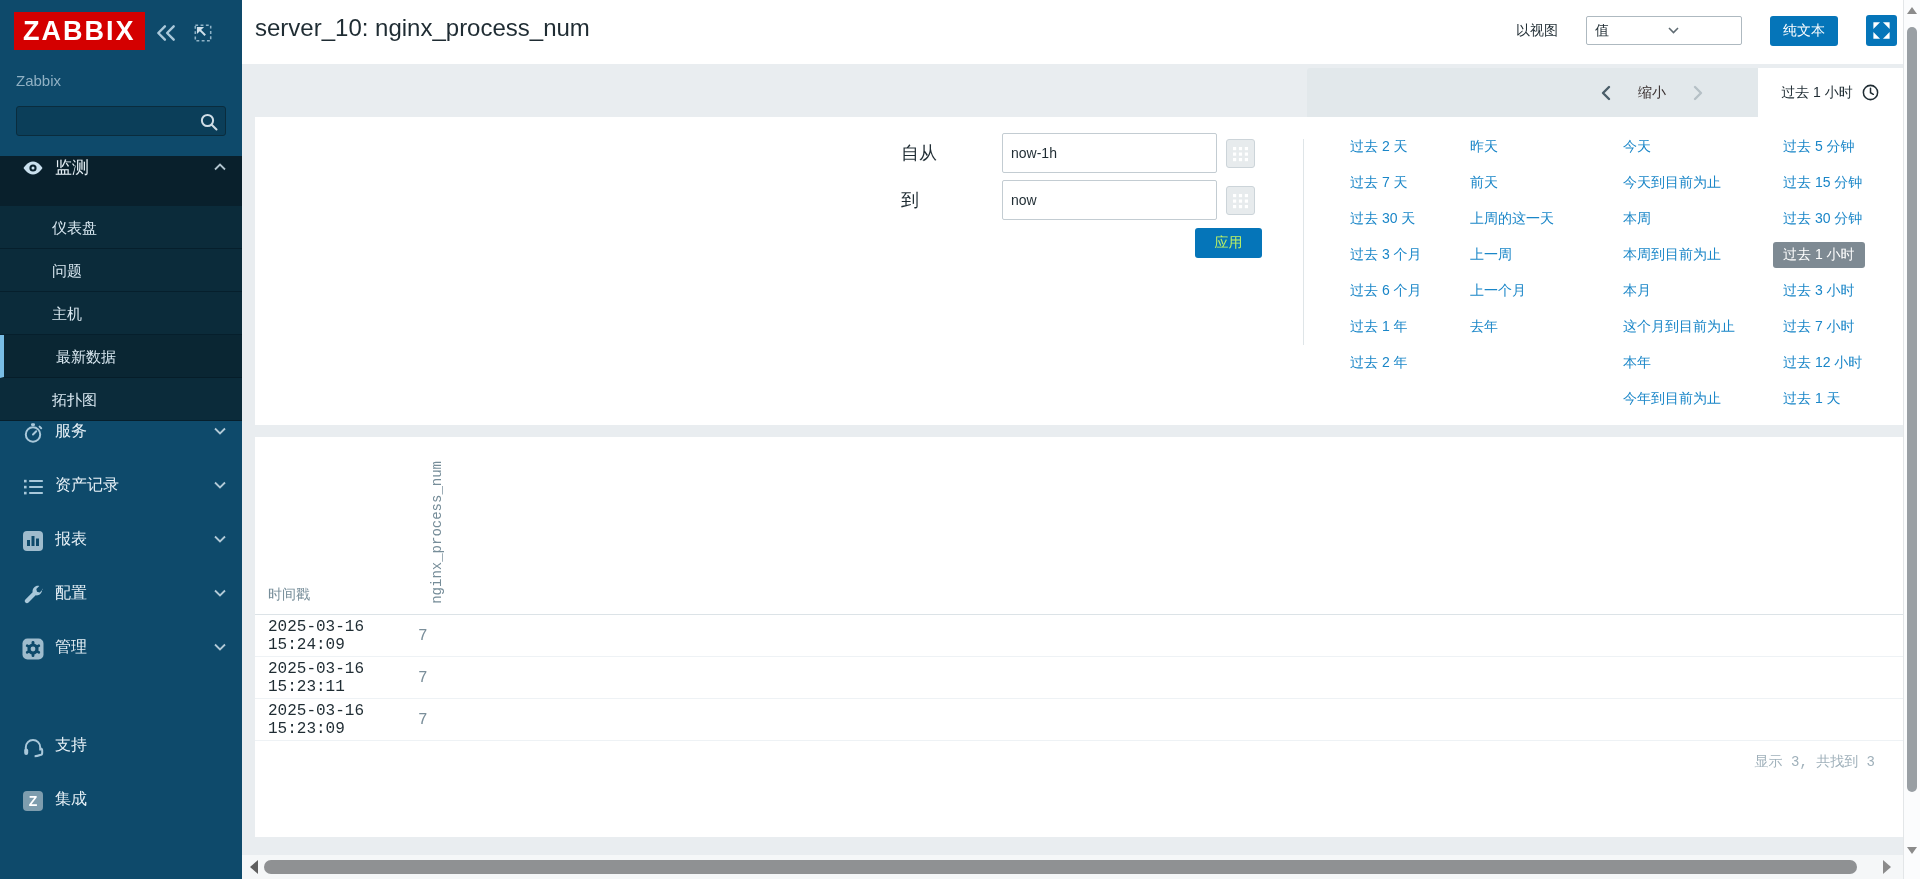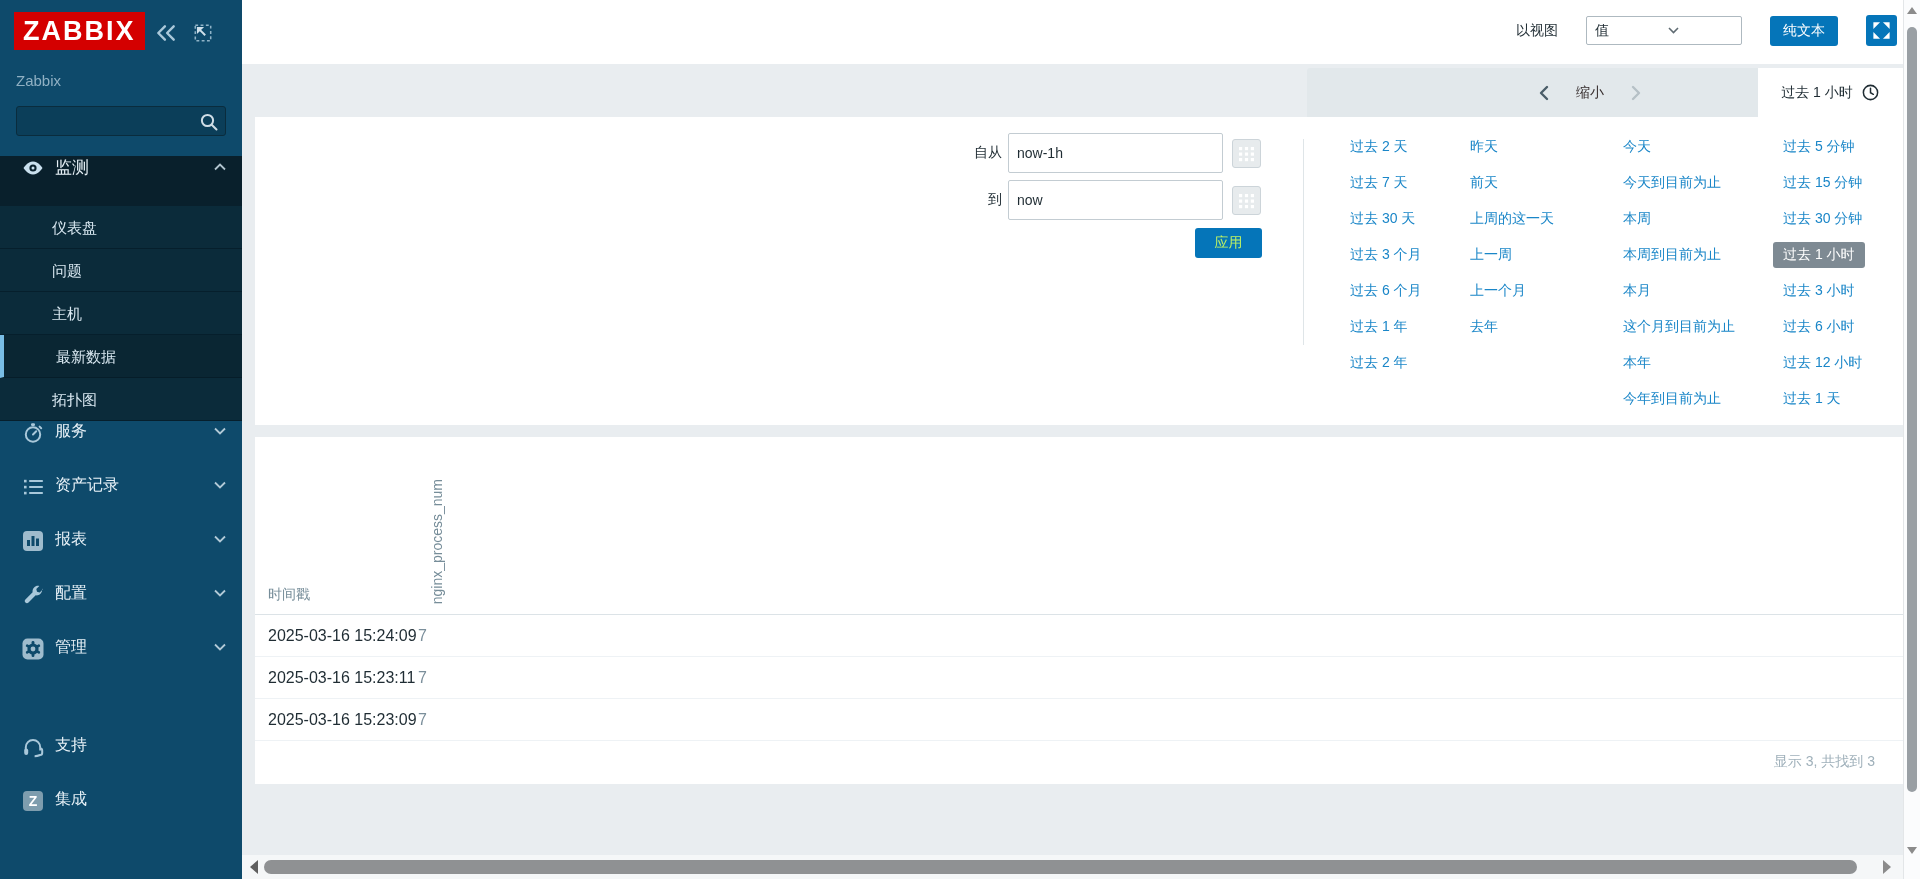--- a/index.html
+++ b/index.html
@@ -43,46 +43,46 @@
   .select{width:156px;height:29px;background:#fff;border:1px solid #aeb9c0;border-radius:2px;
     display:flex;align-items:center;cursor:pointer;}
   .select span{flex:1;padding-left:8px;font-size:14px;color:#1f2c33;}
   .select .ic{margin-right:8px;}
   .btn-primary{height:30px;padding:0 13px;background:#0575b9;border:none;border-radius:3px;
     color:#fff;font-size:14px;font-family:inherit;cursor:pointer;}
   .kiosk-btn{width:31px;height:31px;background:#0575b9;border:none;border-radius:3px;padding:4px;cursor:pointer;}
 
   
   .timebar-strip{position:absolute;left:1065px;top:68px;right:17px;height:49px;background:#e2e8eb;border-radius:3px 0 0 0;}
-  .zoom-cluster{position:absolute;left:1296px;top:68px;height:49px;display:flex;align-items:center;gap:26px;}
+  .zoom-cluster{position:absolute;left:1358px;top:68px;height:49px;display:flex;align-items:center;gap:26px;}
   .zoom-out-label{font-size:14px;color:#352c2c;cursor:pointer;}
   .tb-arrow{cursor:pointer;display:flex;}
   .active-range-tab{position:absolute;left:1516px;top:68px;width:145px;height:49px;background:#fff;
     display:flex;align-items:center;justify-content:center;gap:8px;font-size:14px;color:#1f2c33;cursor:pointer;}
 
   
   .filter-panel{position:absolute;left:13px;top:117px;width:1648px;height:308px;background:#fff;}
   .time-row{position:absolute;left:646px;display:flex;align-items:center;}
   .time-row.r1{top:16px;} .time-row.r2{top:63px;}
-  .time-row label{width:101px;text-align:right;margin-right:6px;font-size:14px;color:#1f2c33;}
+  .time-row label{width:101px;font-size:18px;color:#1f2c33;}
   .time-input{width:215px;height:40px;border:1px solid #c3ccd2;border-radius:2px;padding:16px 8px;
     font-size:14px;color:#1f2c33;font-family:inherit;outline:none;}
   .cal-btn{width:29px;height:29px;margin-left:9px;background:#e7ebed;border:1px solid #ccd4d9;
     border-radius:3px;padding:4px;cursor:pointer;}
   .apply-btn{position:absolute;left:940px;top:111px;width:67px;height:30px;background:#0575b9;border:none;
     border-radius:3px;color:#bef264;font-size:14px;font-family:inherit;cursor:pointer;}
   .v-divider{position:absolute;left:1048px;top:22px;height:206px;width:1px;background:#dfe5e8;}
   .qcol{position:absolute;top:12px;}
   .qcol.c1{left:1095px;} .qcol.c2{left:1215px;} .qcol.c3{left:1368px;} .qcol.c4{left:1528px;}
   .qitem{height:36px;display:flex;align-items:center;}
   .qlink{font-size:14px;color:#1a86c8;cursor:pointer;white-space:nowrap;}
   .qlink.selected{background:#7e8a93;color:#fff;padding:4px 10px;border-radius:3px;margin-left:-10px;}
 
   
-  .table-panel{position:absolute;left:13px;top:437px;width:1648px;height:347px;background:#fff;}
+  .table-panel{position:absolute;left:13px;top:437px;width:1648px;height:400px;background:#fff;font-family:Liberation Mono, monospace;}
   .thead{position:relative;height:178px;border-bottom:1px solid #dce3e7;}
   .ts-header{position:absolute;left:13px;bottom:10px;font-size:14px;color:#768d99;}
   .v-header{position:absolute;left:174px;bottom:10px;font-size:14px;color:#768d99;
     writing-mode:vertical-rl;transform:rotate(180deg);}
   .trow{height:42px;display:flex;align-items:center;border-bottom:1px solid #eef2f5;font-size:16px;}
   .c-ts{width:163px;padding-left:13px;color:#1f2c33;}
   .c-val{color:#7b8f9b;}
   .tfoot{height:41px;display:flex;align-items:center;justify-content:flex-end;
     padding-right:28px;font-size:14px;color:#9fb0ba;}
 
@@ -255,20 +255,21 @@
             </svg>
           </span>
           <span class="m-label">集成</span>
         </div>
       </nav>
   </aside>
 
   <div class="main">
 
     <header class="titlebar">
+      <h1 class="page-title">server_10: nginx_process_num</h1>
       <div class="view-controls">
         <span class="view-label">以视图</span>
         <div class="select">
           <span>值</span>
           <span class="ic">
               <svg width="11" height="7" viewBox="0 0 11 7">
                 <polyline points="1,1 5.5,5.5 10,1" fill="none" stroke="#5f6b72" stroke-width="1.6"></polyline>
               </svg>
             </span>
         </div>
@@ -437,21 +438,21 @@
           <div class="qitem">
             <span class="qlink">过去 30 分钟</span>
           </div>
           <div class="qitem">
             <span class="qlink selected">过去 1 小时</span>
           </div>
           <div class="qitem">
             <span class="qlink">过去 3 小时</span>
           </div>
           <div class="qitem">
-            <span class="qlink">过去 6 小时</span>
+            <span class="qlink">过去 7 小时</span>
           </div>
           <div class="qitem">
             <span class="qlink">过去 12 小时</span>
           </div>
           <div class="qitem">
             <span class="qlink">过去 1 天</span>
           </div>
         </div>
     </section>
 

